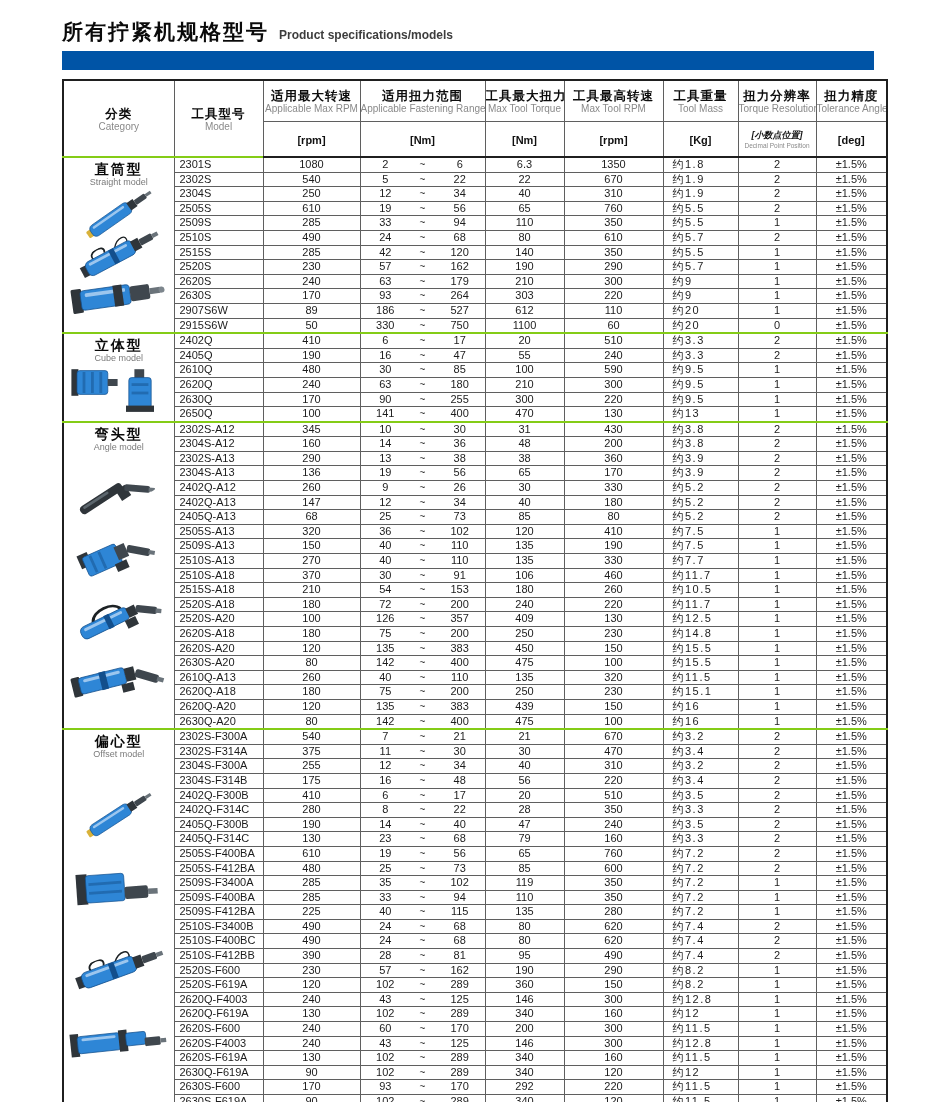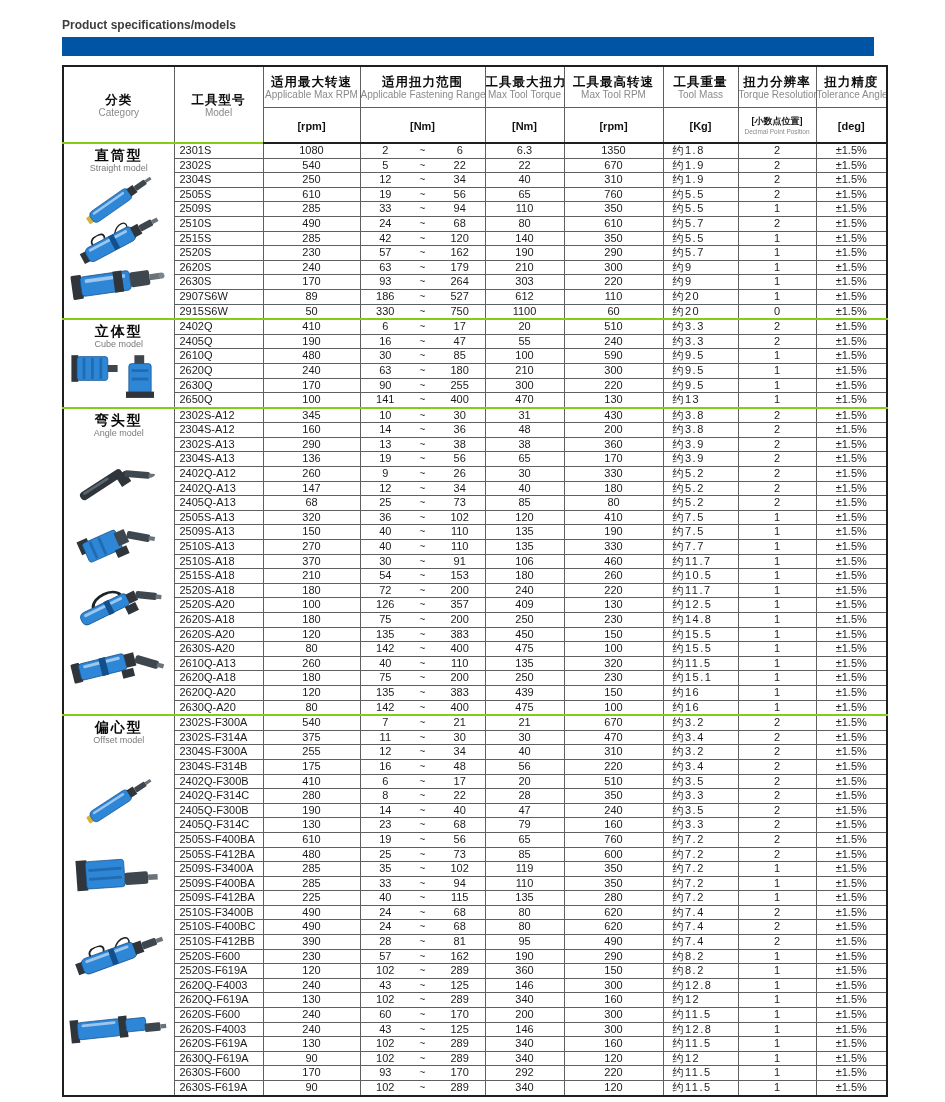--- a/index.html
+++ b/index.html
@@ -11,21 +11,21 @@
   .title-en{font-size:12px;font-weight:bold;color:#3d3d3d;}
   .accent-bar{height:19px;margin-top:5px;width:812px;background:#0054a6;}
   
   table{border-collapse:collapse;table-layout:fixed;width:824px;margin-top:9px;border:2px solid #1f1f1f;}
   th,td{border:1px solid #5f5f5f;overflow:hidden;white-space:nowrap;}
   thead th{background:#fff;padding:5px 0;text-align:center;vertical-align:middle;}
   thead tr:last-child th{border-bottom:2px solid #1f1f1f;text-align:center;}
   .h-cn{font-size:12.5px;font-weight:bold;color:#0d0d0d;letter-spacing:1px;line-height:15px;}
   .h-en{font-size:10px;font-weight:normal;color:#8a8a8a;line-height:9px;}
   .h-unit{font-size:11px;font-weight:bold;line-height:13px;}
-  .h-unit.sm{font-size:9px;}
+  .h-unit.sm{font-size:9px;font-style:italic;}
   .h-unit-sub{font-size:6.5px;font-weight:normal;color:#8a8a8a;line-height:8px;}
   thead tr:first-child th{height:30px;}
   thead tr:last-child th{height:24px;}
   tbody td{font-size:11px;height:13.6px;line-height:13.6px;padding:0;text-align:center;color:#1c1c1c;}
   tbody td.model{text-align:left;padding-left:5px;}
   tbody td.mass{text-align:left;padding-left:9px;letter-spacing:1.5px;}
   tr.section-start td{border-top:2px solid #84cc16;}
   .range{display:flex;align-items:center;width:100%;}
   .range .rmin,.range .rmax{width:40%;text-align:center;}
   .range .rtld{width:20%;text-align:center;font-size:10px;color:#333;}
@@ -35,20 +35,21 @@
   .cat-en{font-size:9px;color:#7a7a7a;text-align:center;line-height:11px;}
   .tools{display:flex;flex-direction:column;justify-content:space-evenly;align-items:center;}
   .tool{flex:0 0 auto;}
   .tool svg{display:block;width:100%;height:auto;}
 </style>
 </head>
 <body>
 
 <div class="page">
   <div class="title-row">
+    <span class="title-cn">所有拧紧机规格型号</span>
     <span class="title-en">Product specifications/models</span>
   </div>
   <div class="accent-bar" style="background: rgb(0, 84, 166);"></div>
 
   <table>
     <colgroup>
       <col style="width:111px">
         <col style="width:89px">
         <col style="width:97px">
       <col style="width:125px">

